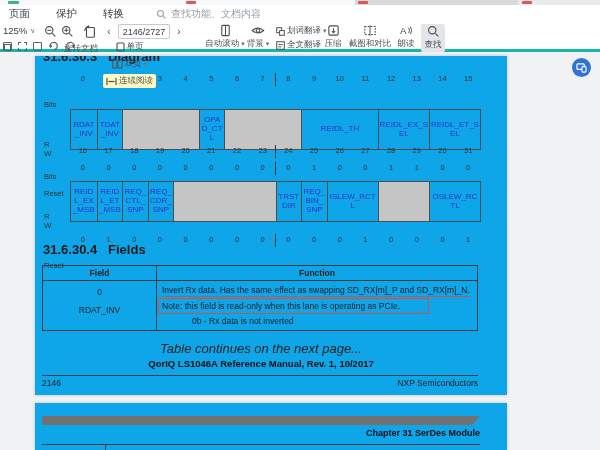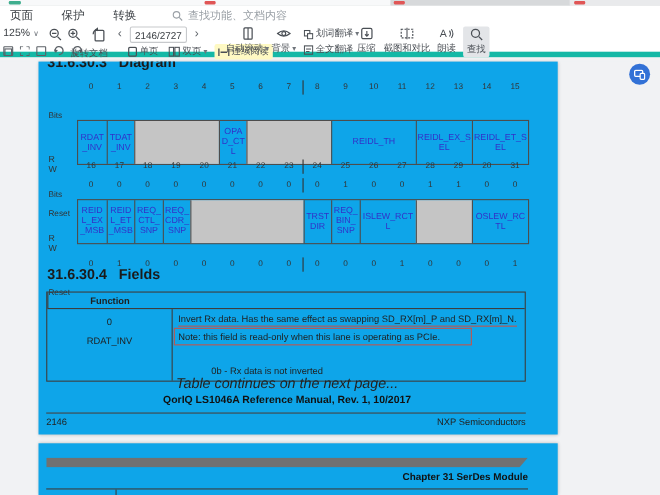--- a/index.html
+++ b/index.html
@@ -1,20 +1,20 @@
 <!DOCTYPE html>
 <html><head>
 <meta charset="utf-8">
 <style>
   * { margin:0; padding:0; box-sizing:border-box; }
   html,body { width:600px; height:450px; overflow:hidden; }
   body { font-family:"Liberation Sans", sans-serif; background:#f1f2f4; position:relative; }
 
   
-  .chrome { position:absolute; left:0; top:0; width:600px; height:52px; background:#fff; border-bottom:5px solid #14b8a6; z-index:5; }
+  .chrome { position:absolute; left:0; top:0; width:600px; height:52px; background:#fff; border-bottom:3px solid #14b8a6; z-index:5; }
   .tabstrip { position:relative; height:5px; background:#e9eaec; border-bottom:1px solid #e2e3e5; }
   .tabseg { position:absolute; top:0; height:5px; }
   .seg1 { left:0; width:355px; background:#f8f9fa; }
   .seg2 { left:355px; width:163px; background:#d7d9db; }
   .seg3 { left:518px; width:82px; background:#e9eaec; }
   .dash { position:absolute; top:1px; height:3px; border-radius:1px; }
   .dash.teal { left:8px; width:11px; background:#3fae8e; }
   .dash.red1 { left:186px; width:10px; background:#e05656; }
   .dash.red2 { left:3px;  width:10px; background:#e05656; }
   .dash.red3 { left:4px;  width:10px; background:#e05656; }
@@ -28,21 +28,21 @@
   .tbtxt { font-size:8.5px; color:#4a4f55; white-space:nowrap; }
   .caret { font-size:7px; color:#70757c; }
   .zoomsel { left:3px; top:2px; display:flex; align-items:center; gap:3px; font-size:9.5px; color:#3c4045; }
   .minirow { left:3px; top:18px; display:flex; gap:6px; align-items:center; }
   .sq { width:9px; height:9px; border:1px solid #5c6167; border-radius:1px; }
   .sq.inner::after { content:""; display:block; width:5px; height:5px; margin:1px auto; border:1px solid #5c6167; }
   .rotlbl { left:64px; top:20px; }
   .pgbox { left:118px; top:1px; width:52px; height:15px; border:1px solid #c7c9cc; border-radius:2px;
            font-size:9px; color:#3c4045; display:flex; align-items:center; justify-content:center; }
   .navarr { top:2px; font-size:11px; color:#5c6167; line-height:13px; }
-  .viewmodes { left:113px; top:17px; display:flex; align-items:center; gap:3px; }
+  .viewmodes { left:103px; top:17px; display:flex; align-items:center; gap:3px;flex-direction:column; }
   .vm { display:flex; align-items:center; gap:2px; padding:1px 3px; border-radius:2px; }
   .vm.active { background:#fef9c3; }
   .stackbtn { top:1px; width:36px; display:flex; flex-direction:column; align-items:center; gap:1px; }
   .stackbtn.active { background:#e3e5e8; border-radius:2px; padding:1px 10px; }
   .two-line { top:2px; display:flex; flex-direction:column; gap:2px; }
   .tl-row { display:flex; align-items:center; gap:2px; }
   .ic { flex:none; }
 
   
   .docarea { position:absolute; left:0; top:56px; width:600px; height:394px; background:#f1f2f4; }
@@ -75,21 +75,21 @@
   
   .ftable { position:absolute; left:7px; top:209px; width:436px; border:1px solid #3d3d3d; font-size:8.5px; color:#1f1f1f; }
   .fhead { display:grid; grid-template-columns:113px 1fr; border-bottom:1px solid #3d3d3d; font-weight:bold; }
   .fhead div { text-align:center; padding:2px 0; }
   .fhead .fc2 { border-left:1px solid #3d3d3d; }
   .fbody { display:grid; grid-template-columns:113px 1fr; }
   .fieldcell { text-align:center; padding-top:3px; line-height:2.1; }
   .funccell { border-left:1px solid #3d3d3d; padding:4px 2px 3px 5px; line-height:1.25; }
   .u-red { border-bottom:1px solid #c0564e; padding-bottom:1px; }
   .noterect { display:inline-block; border:1px solid #c0564e; padding:2px 28px 2px 3px; margin:2px 0 1px -4px; }
-  .valline { padding-left:30px; margin-top:17px; }
+  .valline { padding-left:30px; margin-top:1px; }
 
   .continues { position:absolute; left:0; width:452px; top:285px; text-align:center; font-style:italic; font-size:13px; color:#222; }
   .doctitle  { position:absolute; left:0; width:452px; top:302px; text-align:center; font-weight:bold; font-size:9.5px; color:#111; }
   .footrule  { position:absolute; left:7px; width:436px; top:319px; border-top:1px solid #444; }
   .footer { position:absolute; left:7px; width:436px; top:322px; display:flex; justify-content:space-between; font-size:8.5px; color:#222; }
 
   
   .chbar { position:absolute; left:7px; top:13px; width:438px; height:9px; background:#717171;
            clip-path:polygon(0 0,100% 0,98.2% 100%,0 100%); }
   .chtext { position:absolute; left:7px; top:25px; width:438px; text-align:right; font-weight:bold; font-size:9px; color:#111; }
@@ -436,20 +436,21 @@
             <span class="num">0</span>
             <span class="num">1</span>
           </div>
       </div>
     </div>
 
     <div class="h2 hd-fields">31.6.30.4   Fields</div>
 
     <div class="ftable">
       <div class="fhead">
+        <div class="fc1">Field</div>
         <div class="fc2">Function</div>
       </div>
       <div class="fbody">
         <div class="fieldcell">
           <span>0</span><br>
           <span>RDAT_INV</span>
         </div>
         <div class="funccell">
           <div><span class="u-red">Invert Rx data. Has the same effect as swapping SD_RX[m]_P and SD_RX[m]_N.</span></div>
           <div class="noterect">Note: this field is read-only when this lane is operating as PCIe.</div>

